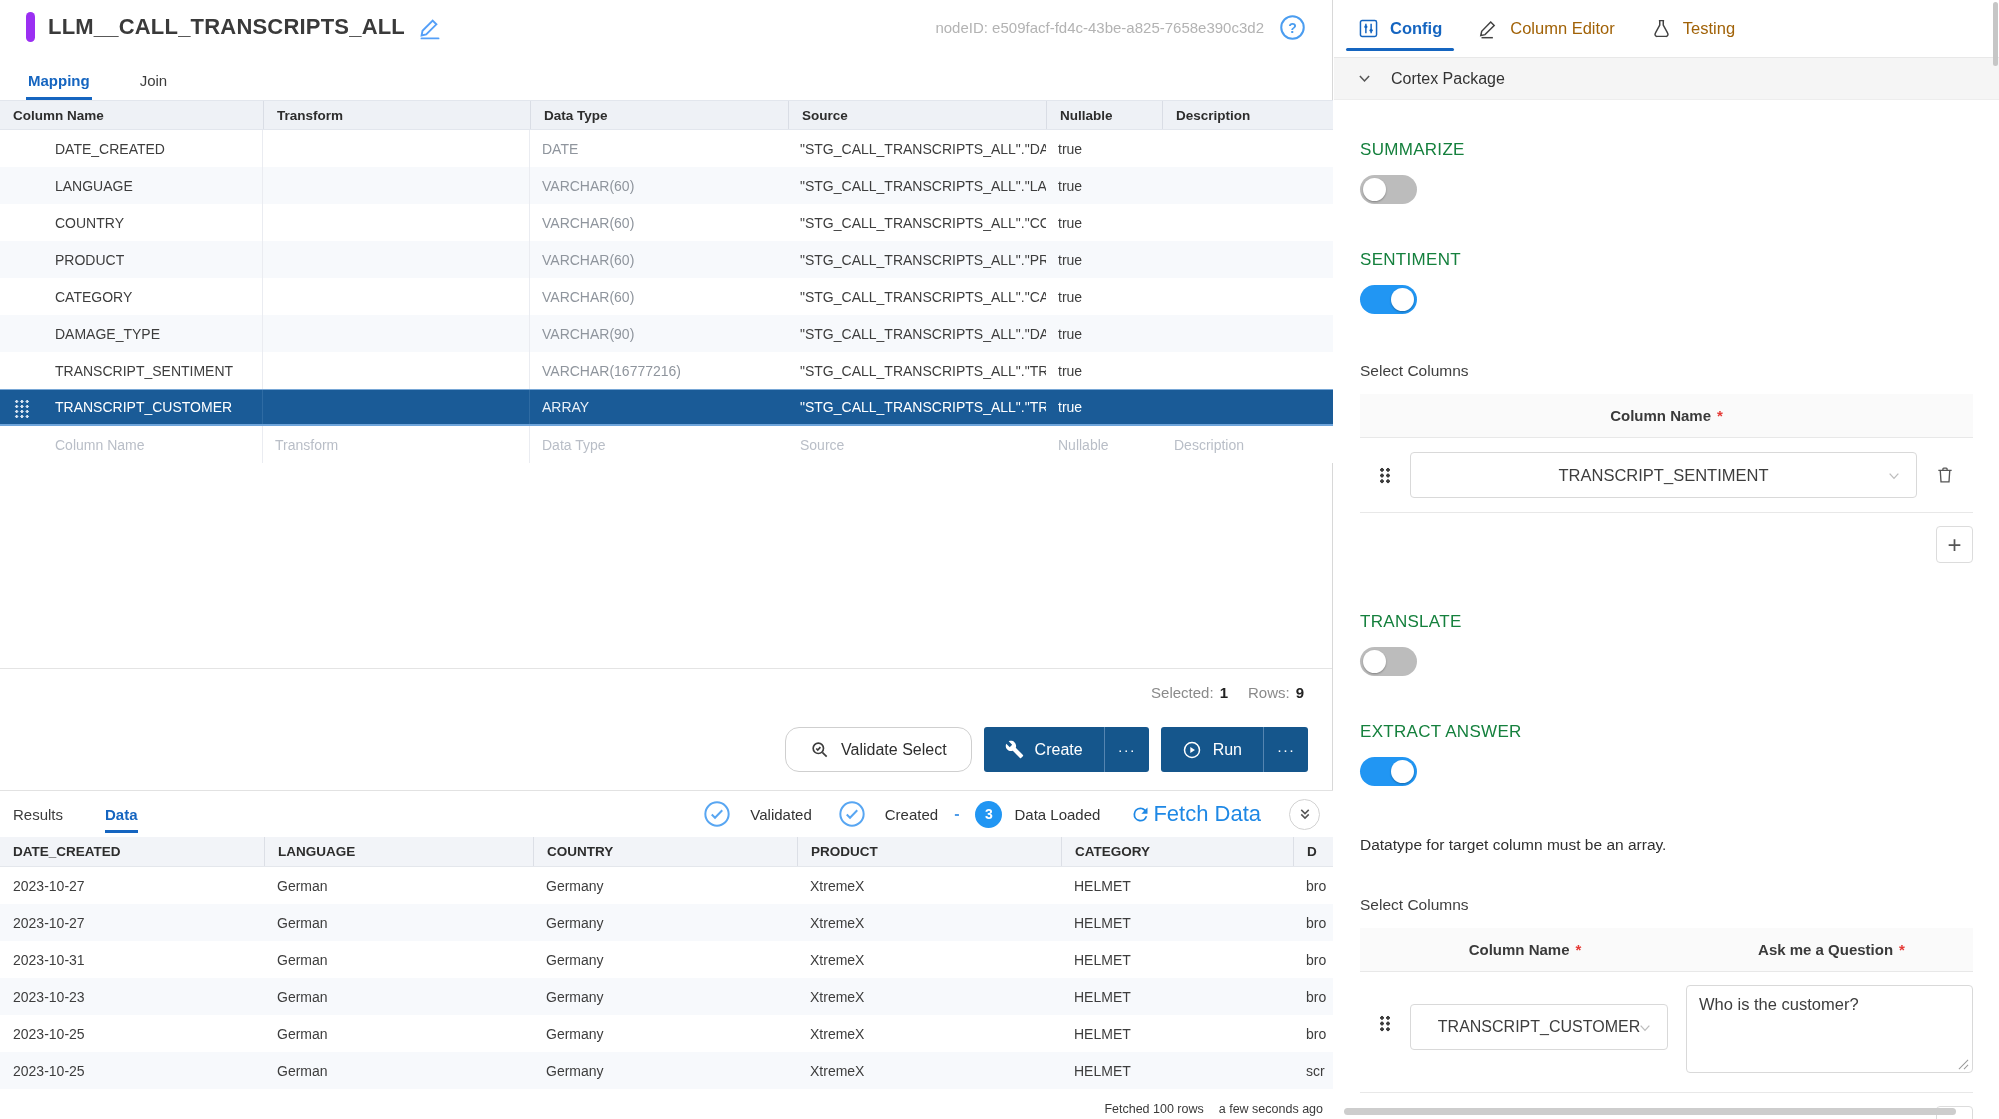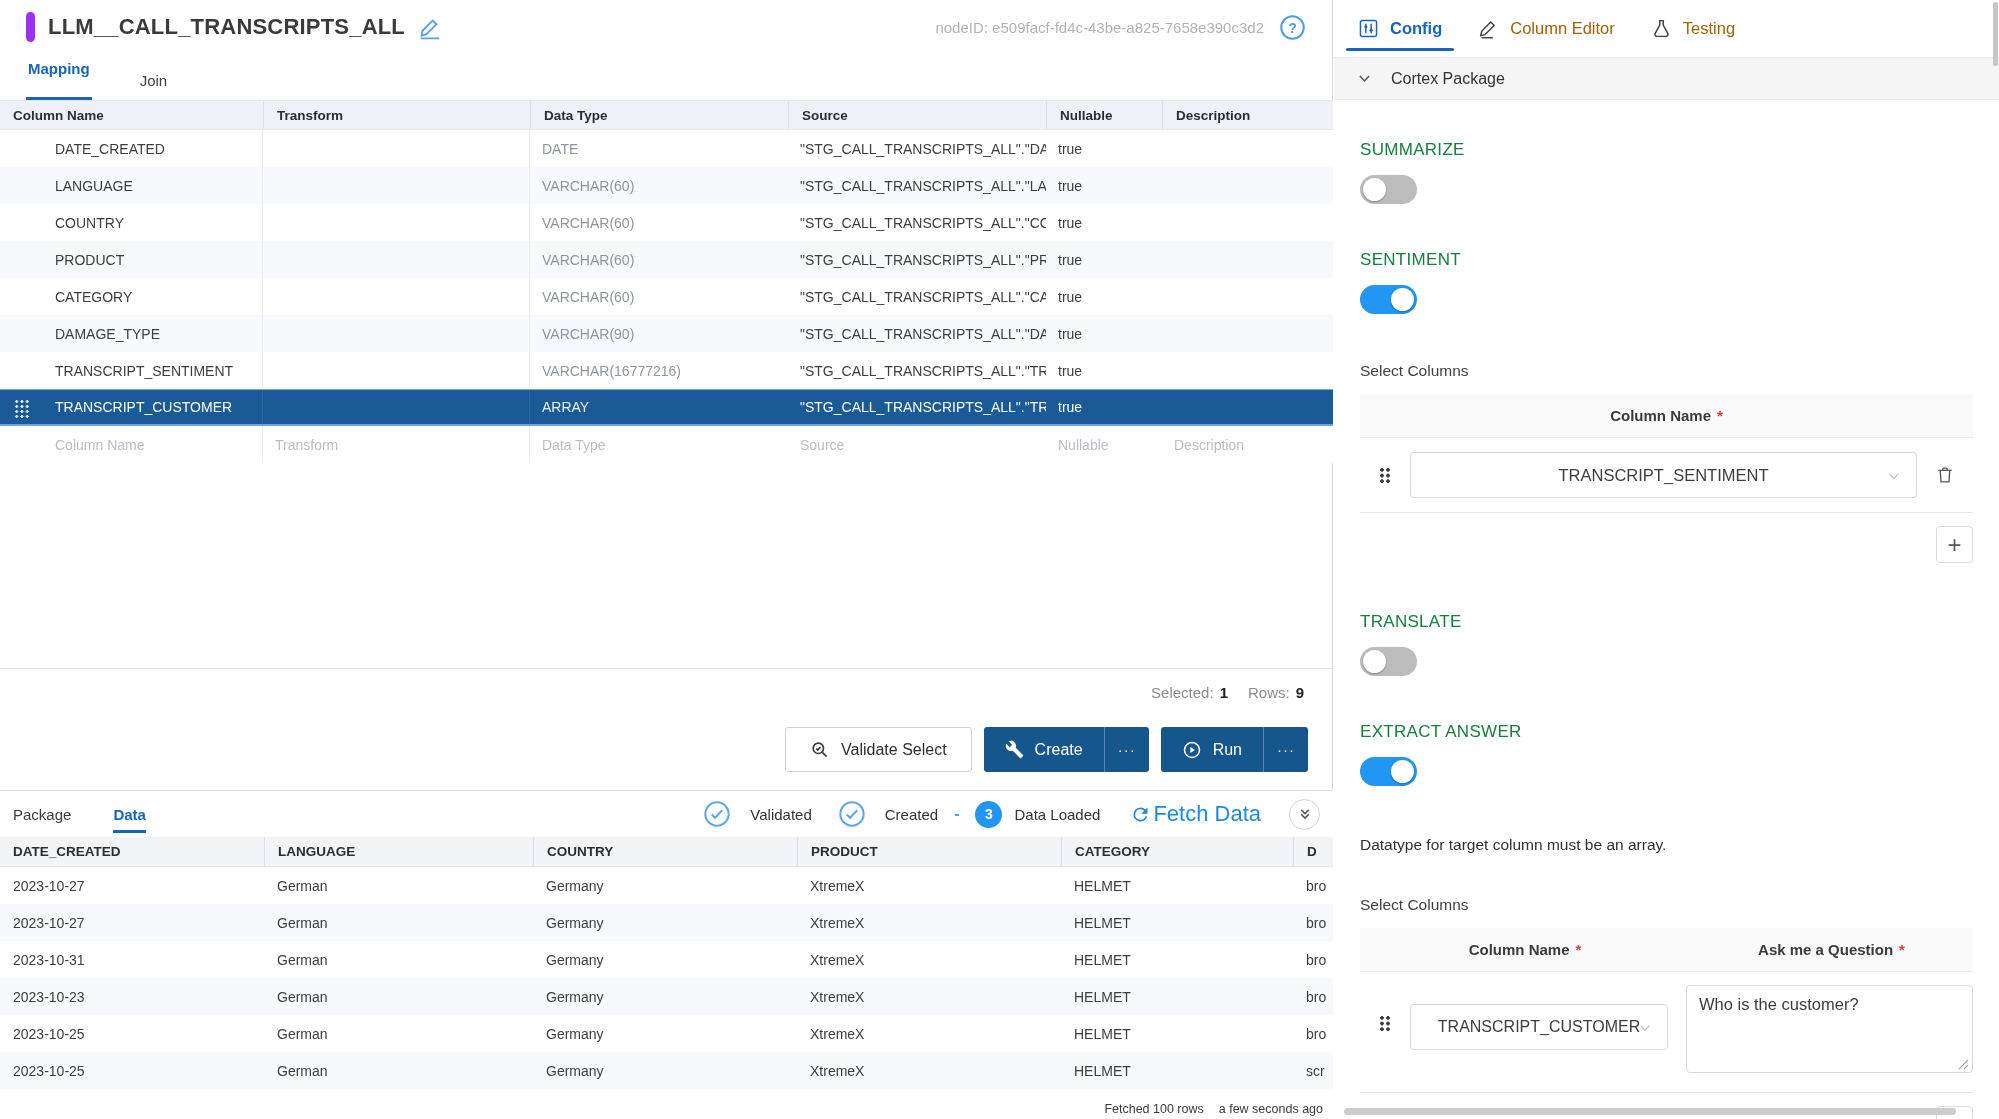--- a/index.html
+++ b/index.html
@@ -12,21 +12,21 @@
 
   .lp-header{position:absolute;top:0;left:0;right:0;height:54px;display:flex;align-items:center;padding:12px 26px}
   .brand-bar{width:9px;height:30px;border-radius:5px;background:#9b2ff2;margin-right:13px}
   .title{font-size:22px;font-weight:bold;color:#3a3a3a;letter-spacing:.2px}
   .edit-ic{margin-left:13px;cursor:pointer}
   .nodeid{margin-left:auto;color:#b3b3b3;font-size:15px}
   .help{margin-left:15px;cursor:pointer}
 
   .lp-tabs{position:absolute;top:54px;left:0;right:0;height:46px;padding:0 26px;display:flex;gap:46px;align-items:flex-end}
   .tab{font-size:15px;color:#3c3c3c;padding:0 2px 11px;cursor:pointer}
-  .tab.active{color:#1565c0;font-weight:bold;border-bottom:3px solid #1565c0;padding-bottom:20px}
+  .tab.active{color:#1565c0;font-weight:bold;border-bottom:3px solid #1565c0;padding-bottom:8px}
 
   .map{position:absolute;top:100px;left:0;width:1333px}
   .mhead,.mrow{display:grid;grid-template-columns:263px 267px 258px 258px 116px 1fr}
   .mhead{height:30px;background:#eef1f6;border-top:1px solid #e2e6ed;border-bottom:1px solid #e2e6ed}
   .mhead>div{display:flex;align-items:center;padding-left:13px;font-weight:bold;font-size:13.5px;color:#2d2d2d}
   .mhead>div+div{border-left:1px solid #d9dde5}
   .mrow{height:37px;background:#fff}
   .mrow.alt{background:#f7f9fc}
   .mc{display:flex;align-items:center;font-size:14px;color:#3d3d3d;white-space:nowrap;overflow:hidden;padding-left:12px}
   .c-name{padding-left:55px;border-right:1px solid #eaecf1;position:relative}
@@ -38,21 +38,21 @@
   .mrow.ghost .mc{color:#b9bec7}
   .drag-dots{position:absolute;left:14px;top:9px;width:16px;height:20px;
     background-image:radial-gradient(circle,#d7e4f2 1.3px,transparent 1.5px);background-size:5.3px 5px;cursor:grab}
 
   .sel-row{position:absolute;top:668px;left:0;right:0;height:48px;border-top:1px solid #e4e4e4;
     display:flex;align-items:center;justify-content:flex-end;padding-right:28px;font-size:15px;color:#8a8a8a}
   .sel-row b{color:#222;margin-left:6px}
   .sel-row .grp+.grp{margin-left:20px}
 
   .actions{position:absolute;top:727px;right:24px;display:flex;gap:12px;height:45px}
-  .btn-validate{display:flex;align-items:center;gap:11px;background:#fff;border:1px solid #cfcfcf;border-radius:3px;
+  .btn-validate{display:flex;align-items:center;gap:11px;background:#fff;border:1px solid #cfcfcf;border-radius:14px;
     padding:0 24px;font-size:16px;color:#2e2e2e;cursor:pointer}
   .btn-split{display:flex;background:#15568c;border-radius:3px;color:#fff;overflow:hidden}
   .btn-main{display:flex;align-items:center;gap:11px;padding:0 21px;font-size:16px;cursor:pointer}
   .btn-more{display:flex;align-items:center;padding:0 13px;border-left:1px solid #5585b1;font-size:15px;letter-spacing:1px;cursor:pointer}
 
   
   .results{position:absolute;top:790px;left:0;width:1333px;bottom:0;border-top:1px solid #e2e2e2;background:#fff}
   .res-bar{height:46px;display:flex;align-items:center;padding:0 13px}
   .res-tab{font-size:15px;color:#3c3c3c;margin-right:42px;align-self:stretch;display:flex;align-items:center;cursor:pointer;position:relative}
   .res-tab.active{color:#1565c0;font-weight:bold}
@@ -284,21 +284,21 @@
           </svg>
         </span>
         <span>Run</span>
       </span>
       <span class="btn-more">···</span>
     </div>
   </div>
 
   <div class="results">
     <div class="res-bar">
-      <span class="res-tab">Package</span>
+      <span class="res-tab">Results</span>
       <span class="res-tab active">Data</span>
       <span class="statuses">
         <span class="st-item">
           <svg width="28" height="28" viewBox="0 0 24 24" fill="none" stroke="#58a6f2" stroke-width="1.7">
               <circle cx="12" cy="12" r="10"></circle>
               <path d="M7.5 12.4l2.8 2.8 6.2-6.4"></path>
             </svg>
           <span>Validated</span>
         </span>
         <span class="st-item">

